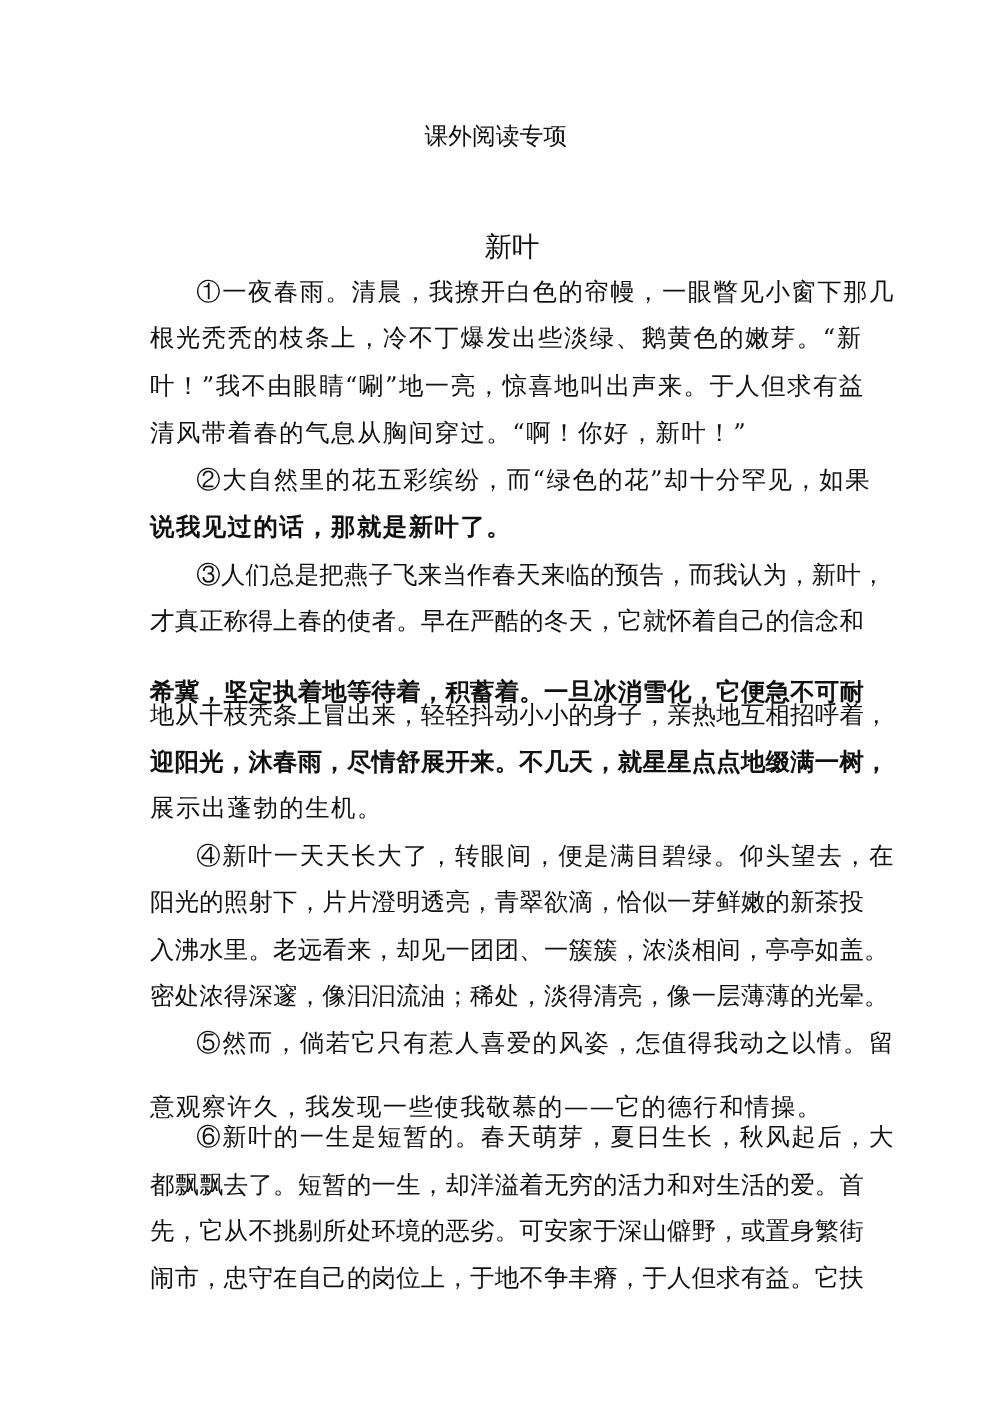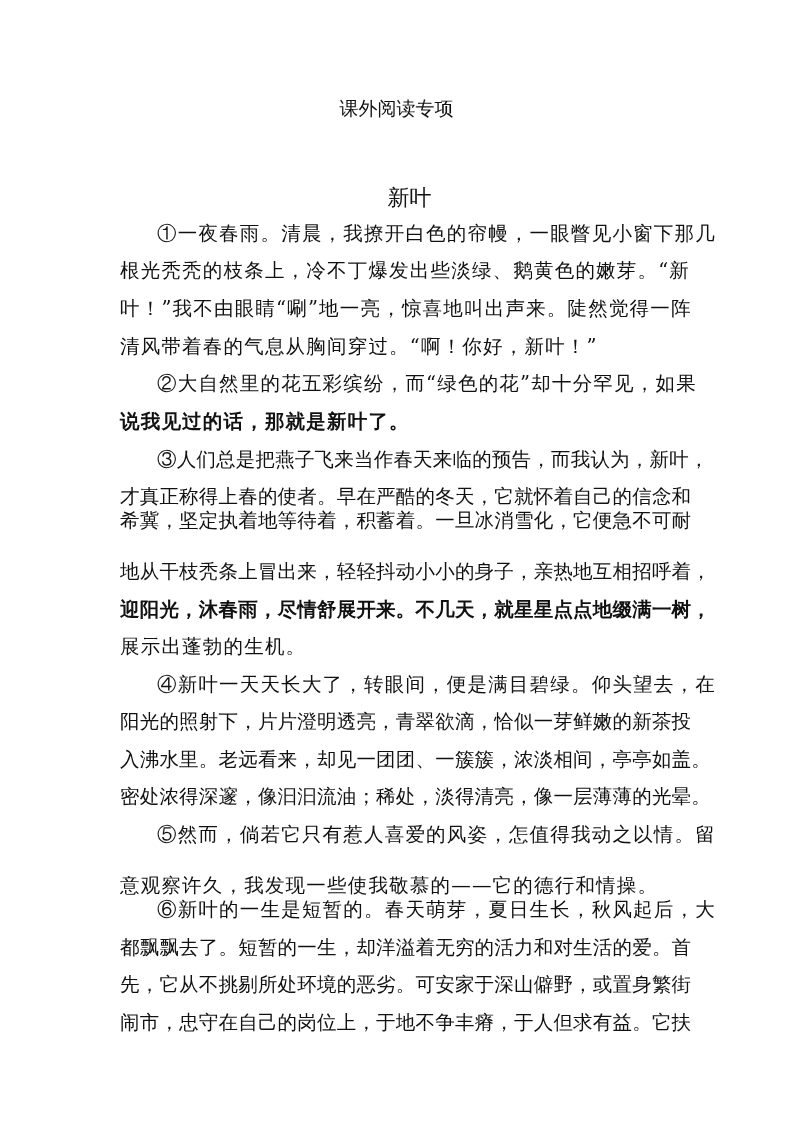--- a/index.html
+++ b/index.html
@@ -15,27 +15,27 @@
 </style>
 </head>
 <body>
 
 <div class="page">
   <div class="title">课外阅读专项</div>
   <div class="article-title">新叶</div>
   <div id="body-lines">
       <div class="line indent" style="top: 220px;">①一夜春雨。清晨，我撩开白色的帘幔，一眼瞥见小窗下那几</div>
       <div class="line" style="top: 257px;">根光秃秃的枝条上，冷不丁爆发出些淡绿、鹅黄色的嫩芽。“新</div>
-      <div class="line" style="top: 295px;">叶！”我不由眼睛“唰”地一亮，惊喜地叫出声来。陡然觉得一阵</div>
+      <div class="line" style="top: 295px;">叶！”我不由眼睛“唰”地一亮，惊喜地叫出声来。于人但求有益</div>
       <div class="line" style="top: 333px;">清风带着春的气息从胸间穿过。“啊！你好，新叶！”</div>
       <div class="line indent" style="top: 370px;">②大自然里的花五彩缤纷，而“绿色的花”却十分罕见，如果</div>
       <div class="line" style="top: 408px; font-weight: bold;">说我见过的话，那就是新叶了。</div>
       <div class="line indent wide" style="top: 446px;">③人们总是把燕子飞来当作春天来临的预告，而我认为，新叶，</div>
       <div class="line wide" style="top: 483px; text-align: right;">才真正称得上春的使者。早在严酷的冬天，它就怀着自己的信念和</div>
-      <div class="line wide" style="top: 507px;">希冀，坚定执着地等待着，积蓄着。一旦冰消雪化，它便急不可耐</div>
+      <div class="line wide" style="top: 540px; font-weight: bold;">希冀，坚定执着地等待着，积蓄着。一旦冰消雪化，它便急不可耐</div>
       <div class="line wide" style="top: 558px;">地从干枝秃条上冒出来，轻轻抖动小小的身子，亲热地互相招呼着，</div>
       <div class="line wide" style="top: 596px; font-weight: bold;">迎阳光，沐春雨，尽情舒展开来。不几天，就星星点点地缀满一树，</div>
       <div class="line" style="top: 633px;">展示出蓬勃的生机。</div>
       <div class="line indent" style="top: 671px;">④新叶一天天长大了，转眼间，便是满目碧绿。仰头望去，在</div>
       <div class="line wide" style="top: 708px;">阳光的照射下，片片澄明透亮，青翠欲滴，恰似一芽鲜嫩的新茶投</div>
       <div class="line wide" style="top: 746px;">入沸水里。老远看来，却见一团团、一簇簇，浓淡相间，亭亭如盖。</div>
       <div class="line wide" style="top: 783px;">密处浓得深邃，像汩汩流油；稀处，淡得清亮，像一层薄薄的光晕。</div>
       <div class="line indent" style="top: 821px;">⑤然而，倘若它只有惹人喜爱的风姿，怎值得我动之以情。留</div>
       <div class="line" style="top: 854px; margin-top: 18px;">意观察许久，我发现一些使我敬慕的——它的德行和情操。</div>
       <div class="line indent" style="top: 896px;">⑥新叶的一生是短暂的。春天萌芽，夏日生长，秋风起后，大</div>

